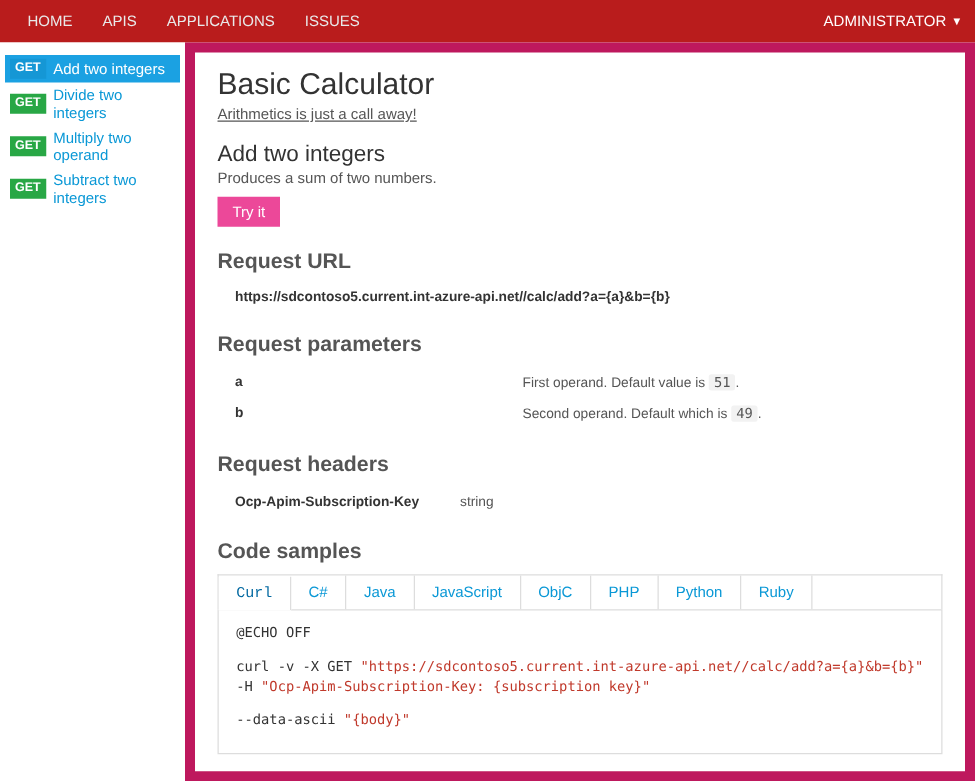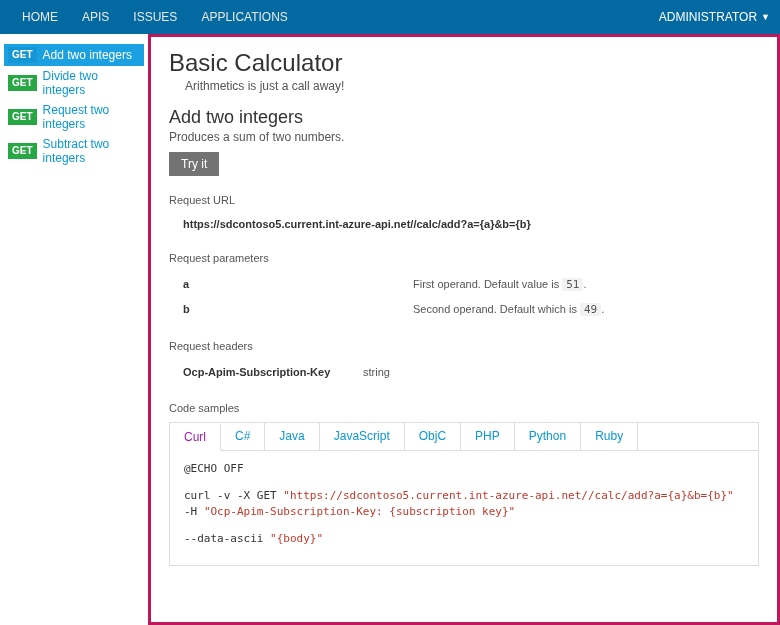--- a/index.html
+++ b/index.html
@@ -11,21 +11,21 @@
     color: #333;
     background: #fff;
     width: 780px;
     height: 625px;
     overflow: hidden;
   }
   
   .topnav {
     display: flex;
     align-items: center;
-    background: #0369a1;
+    background: #b91c1c;
     color: #fff;
     height: 34px;
     padding: 0 10px;
   }
   .topnav .nav-left { display: flex; }
   .topnav .nav-item {
     padding: 0 12px;
     font-size: 12px;
     line-height: 34px;
     cursor: pointer;
@@ -71,59 +71,60 @@
     font-weight: 600;
     font-size: 10px;
     padding: 1px 4px;
     line-height: 14px;
   }
   .side-item.active .method-badge {
     background: #1597d5;
   }
   .main {
     flex: 1;
-    border: 3px solid #be185d;
+    border: 8px solid #be185d;
     padding: 8px 18px 18px 18px;
     overflow-y: auto;
     position: relative;
   }
   h1.page-title {
     font-weight: 300;
     font-size: 24px;
     margin: 4px 0 2px 0;
     color: #333;
   }
   .subtitle {
     font-size: 12px;
     color: #555;
-    margin: 0 0 14px 16px;
+    margin: 0 0 14px 0;
+    text-decoration: underline;
   }
   h2.op-title {
     font-weight: 300;
     font-size: 18px;
     margin: 10px 0 2px 0;
     color: #333;
   }
   .op-desc {
     font-size: 12px;
     color: #555;
     margin: 0 0 8px 0;
   }
   .try-btn {
     display: inline-block;
-    background: #737373;
+    background: #ec4899;
     color: #fff;
     border: none;
     padding: 5px 12px;
     font-size: 12px;
     cursor: pointer;
   }
   h3.section {
-    font-weight: 400;
-    font-size: 11px;
+    font-weight: 700;
+    font-size: 17px;
     color: #555;
     margin: 18px 0 8px 0;
   }
   .url-box {
     font-size: 11px;
     font-weight: 700;
     padding: 4px 0 4px 14px;
   }
   .param-row {
     display: flex;
@@ -162,69 +163,70 @@
     background: #fff;
     font-size: 12px;
   }
   .tab {
     padding: 6px 14px;
     color: #0a98d6;
     cursor: pointer;
     border-right: 1px solid #ddd;
   }
   .tab.active {
-    color: #a21caf;
+    color: #0369a1;
     background: #fff;
     font-weight: 400;
     border-bottom: 1px solid #fff;
     position: relative;
     top: 1px;
+    font-family: Liberation Mono, monospace;
   }
   .code-box {
     border: 1px solid #ddd;
     padding: 10px 14px 18px 14px;
     font-family: Consolas, monospace;
     font-size: 11px;
     line-height: 1.5;
     color: #333;
   }
   .code-box .l1 { margin-bottom: 10px; }
   .code-box .red { color: #c0392b; }
   .code-box .block { margin-top: 10px; }
 </style>
 </head>
 <body>
 
 <div class="topnav">
   <div class="nav-left">
     <div class="nav-item">HOME</div>
     <div class="nav-item">APIS</div>
+    <div class="nav-item">APPLICATIONS</div>
     <div class="nav-item">ISSUES</div>
-    <div class="nav-item">APPLICATIONS</div>
   </div>
   <div class="spacer"></div>
   <div class="nav-user">
     <span>ADMINISTRATOR</span>
     <span class="caret-down">▼</span>
   </div>
 </div>
 
 <div class="body">
   <div class="sidebar">
     <div class="side-item active">
       <span class="method-badge">GET</span>
       <span>Add two integers</span>
     </div>
     <div class="side-item">
       <span class="method-badge">GET</span>
       <span>Divide two integers</span>
     </div>
     <div class="side-item">
       <span class="method-badge">GET</span>
-      <span>Request two integers</span>
+      <span>Multiply two operand</span>
     </div>
     <div class="side-item">
       <span class="method-badge">GET</span>
       <span>Subtract two integers</span>
     </div>
   </div>
 
   <div class="main">
     <h1 class="page-title">Basic Calculator</h1>
     <p class="subtitle">Arithmetics is just a call away!</p>

